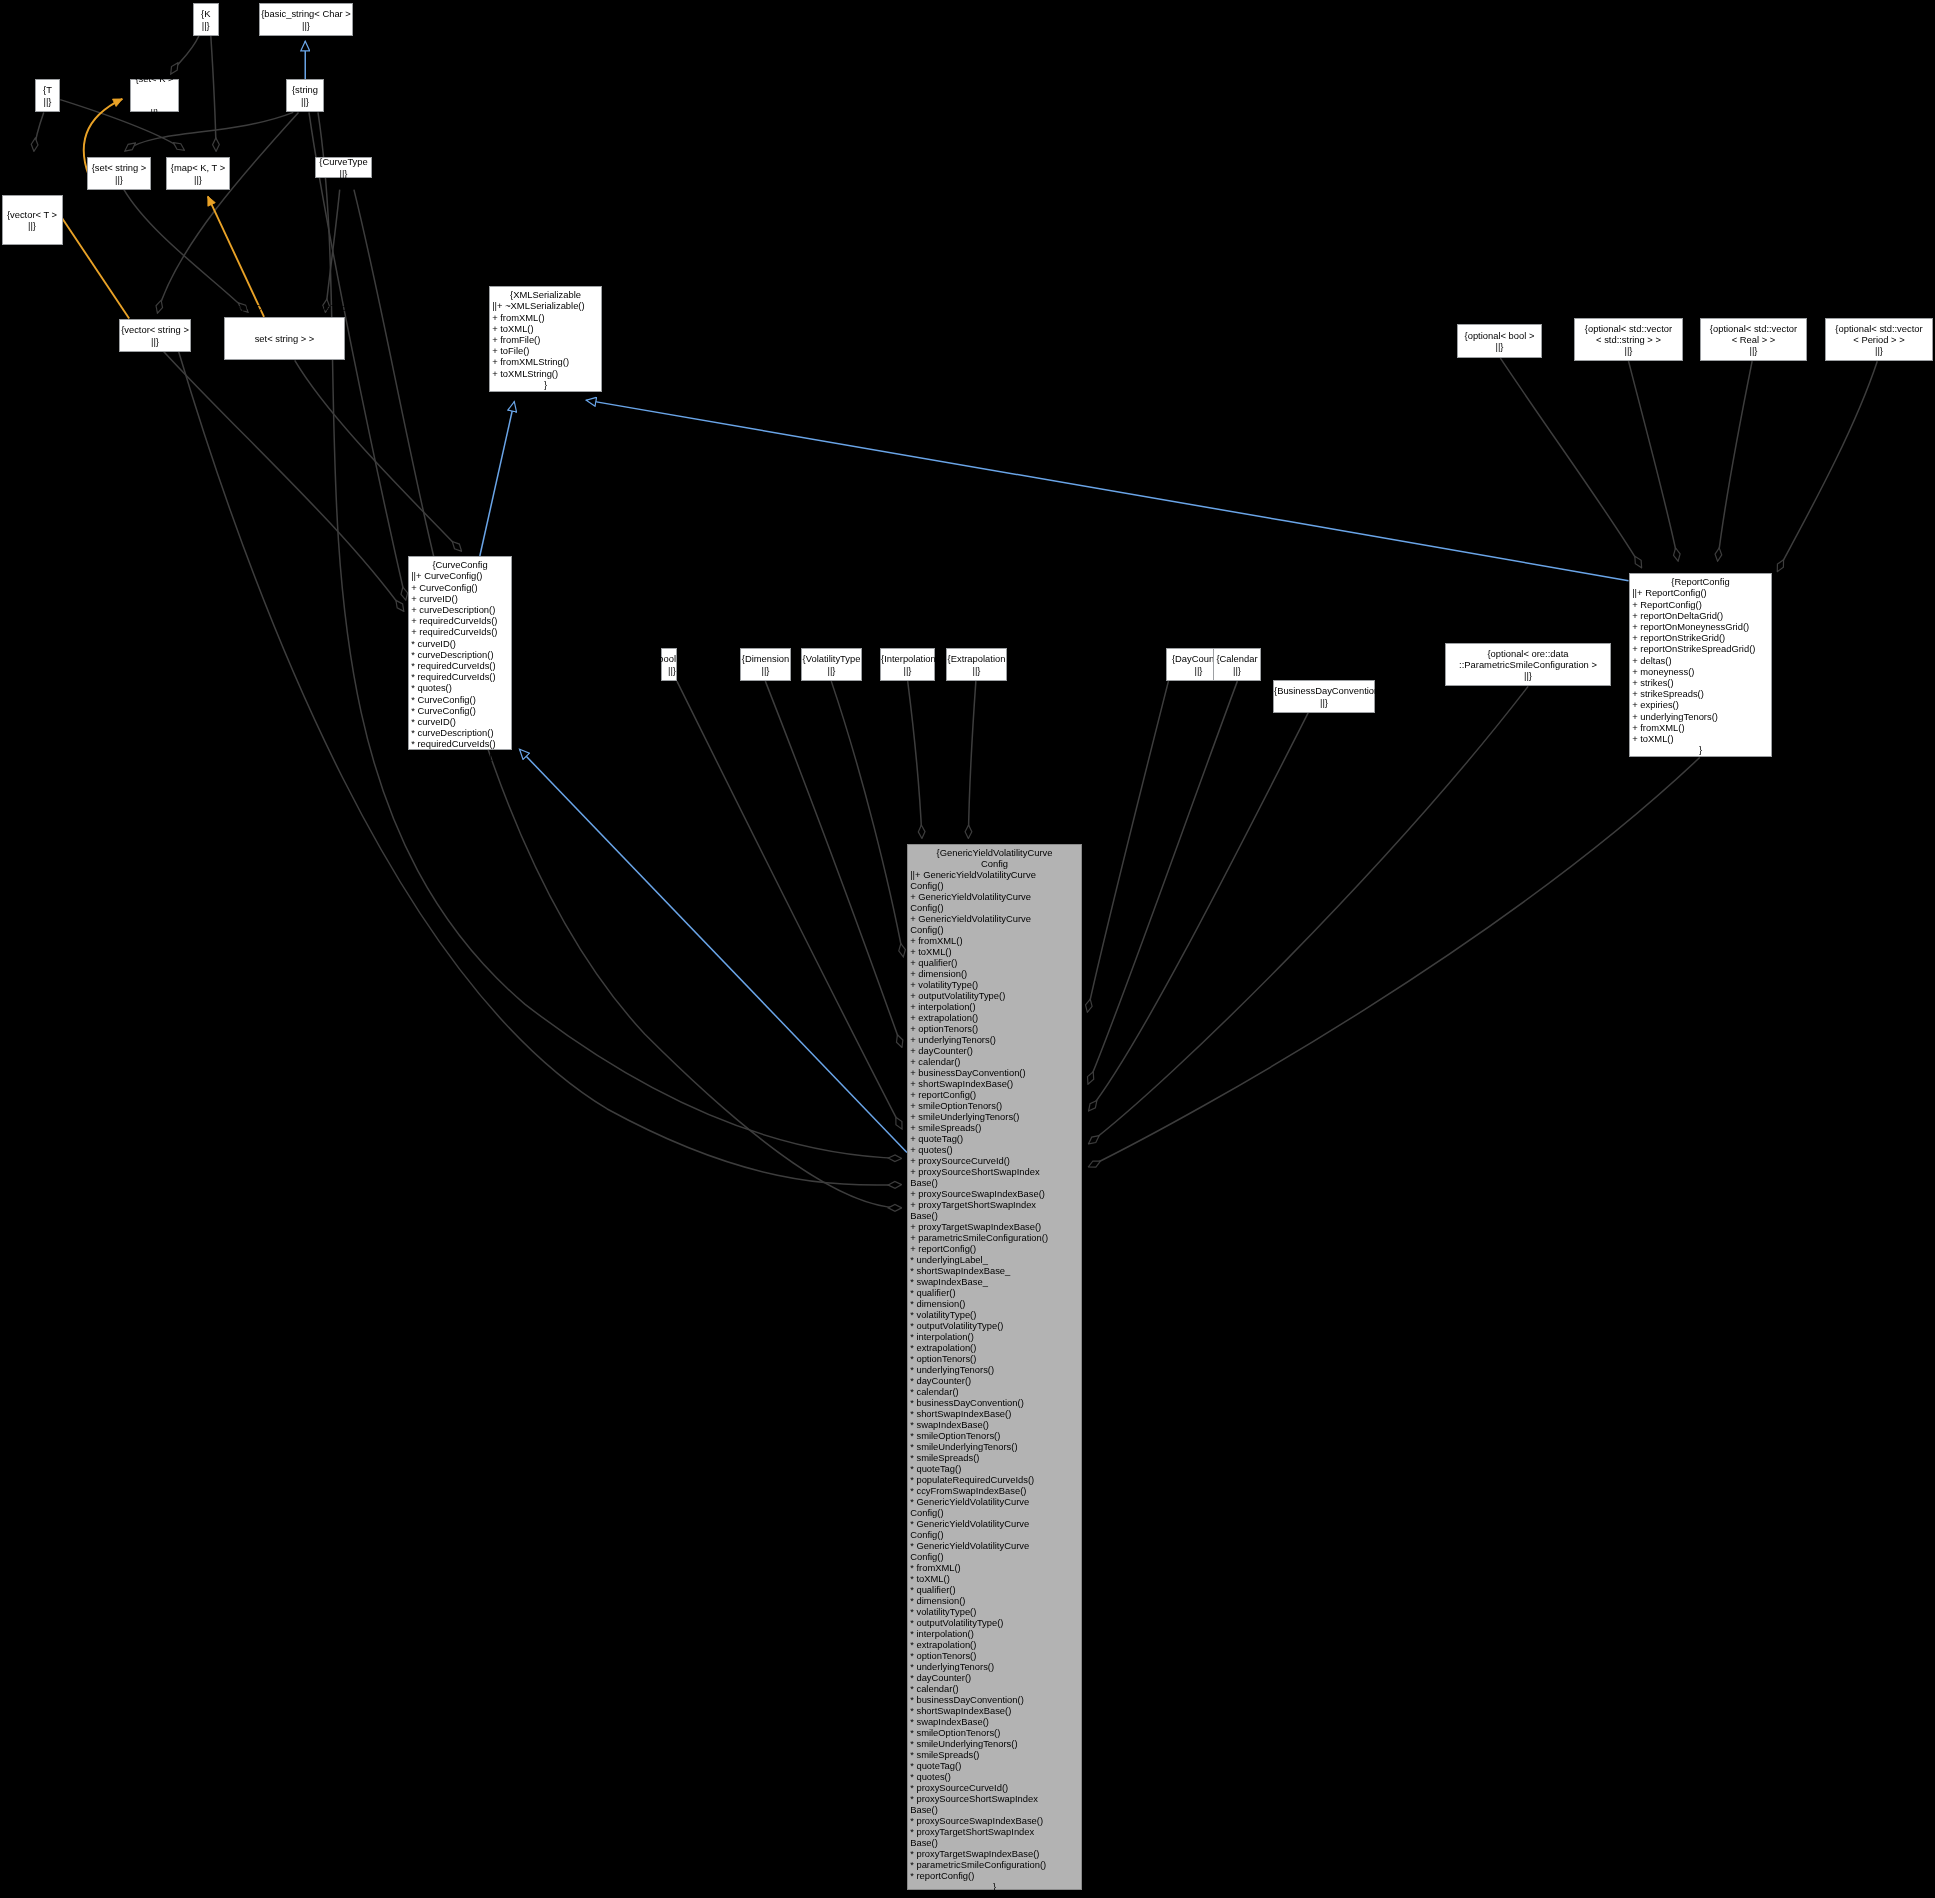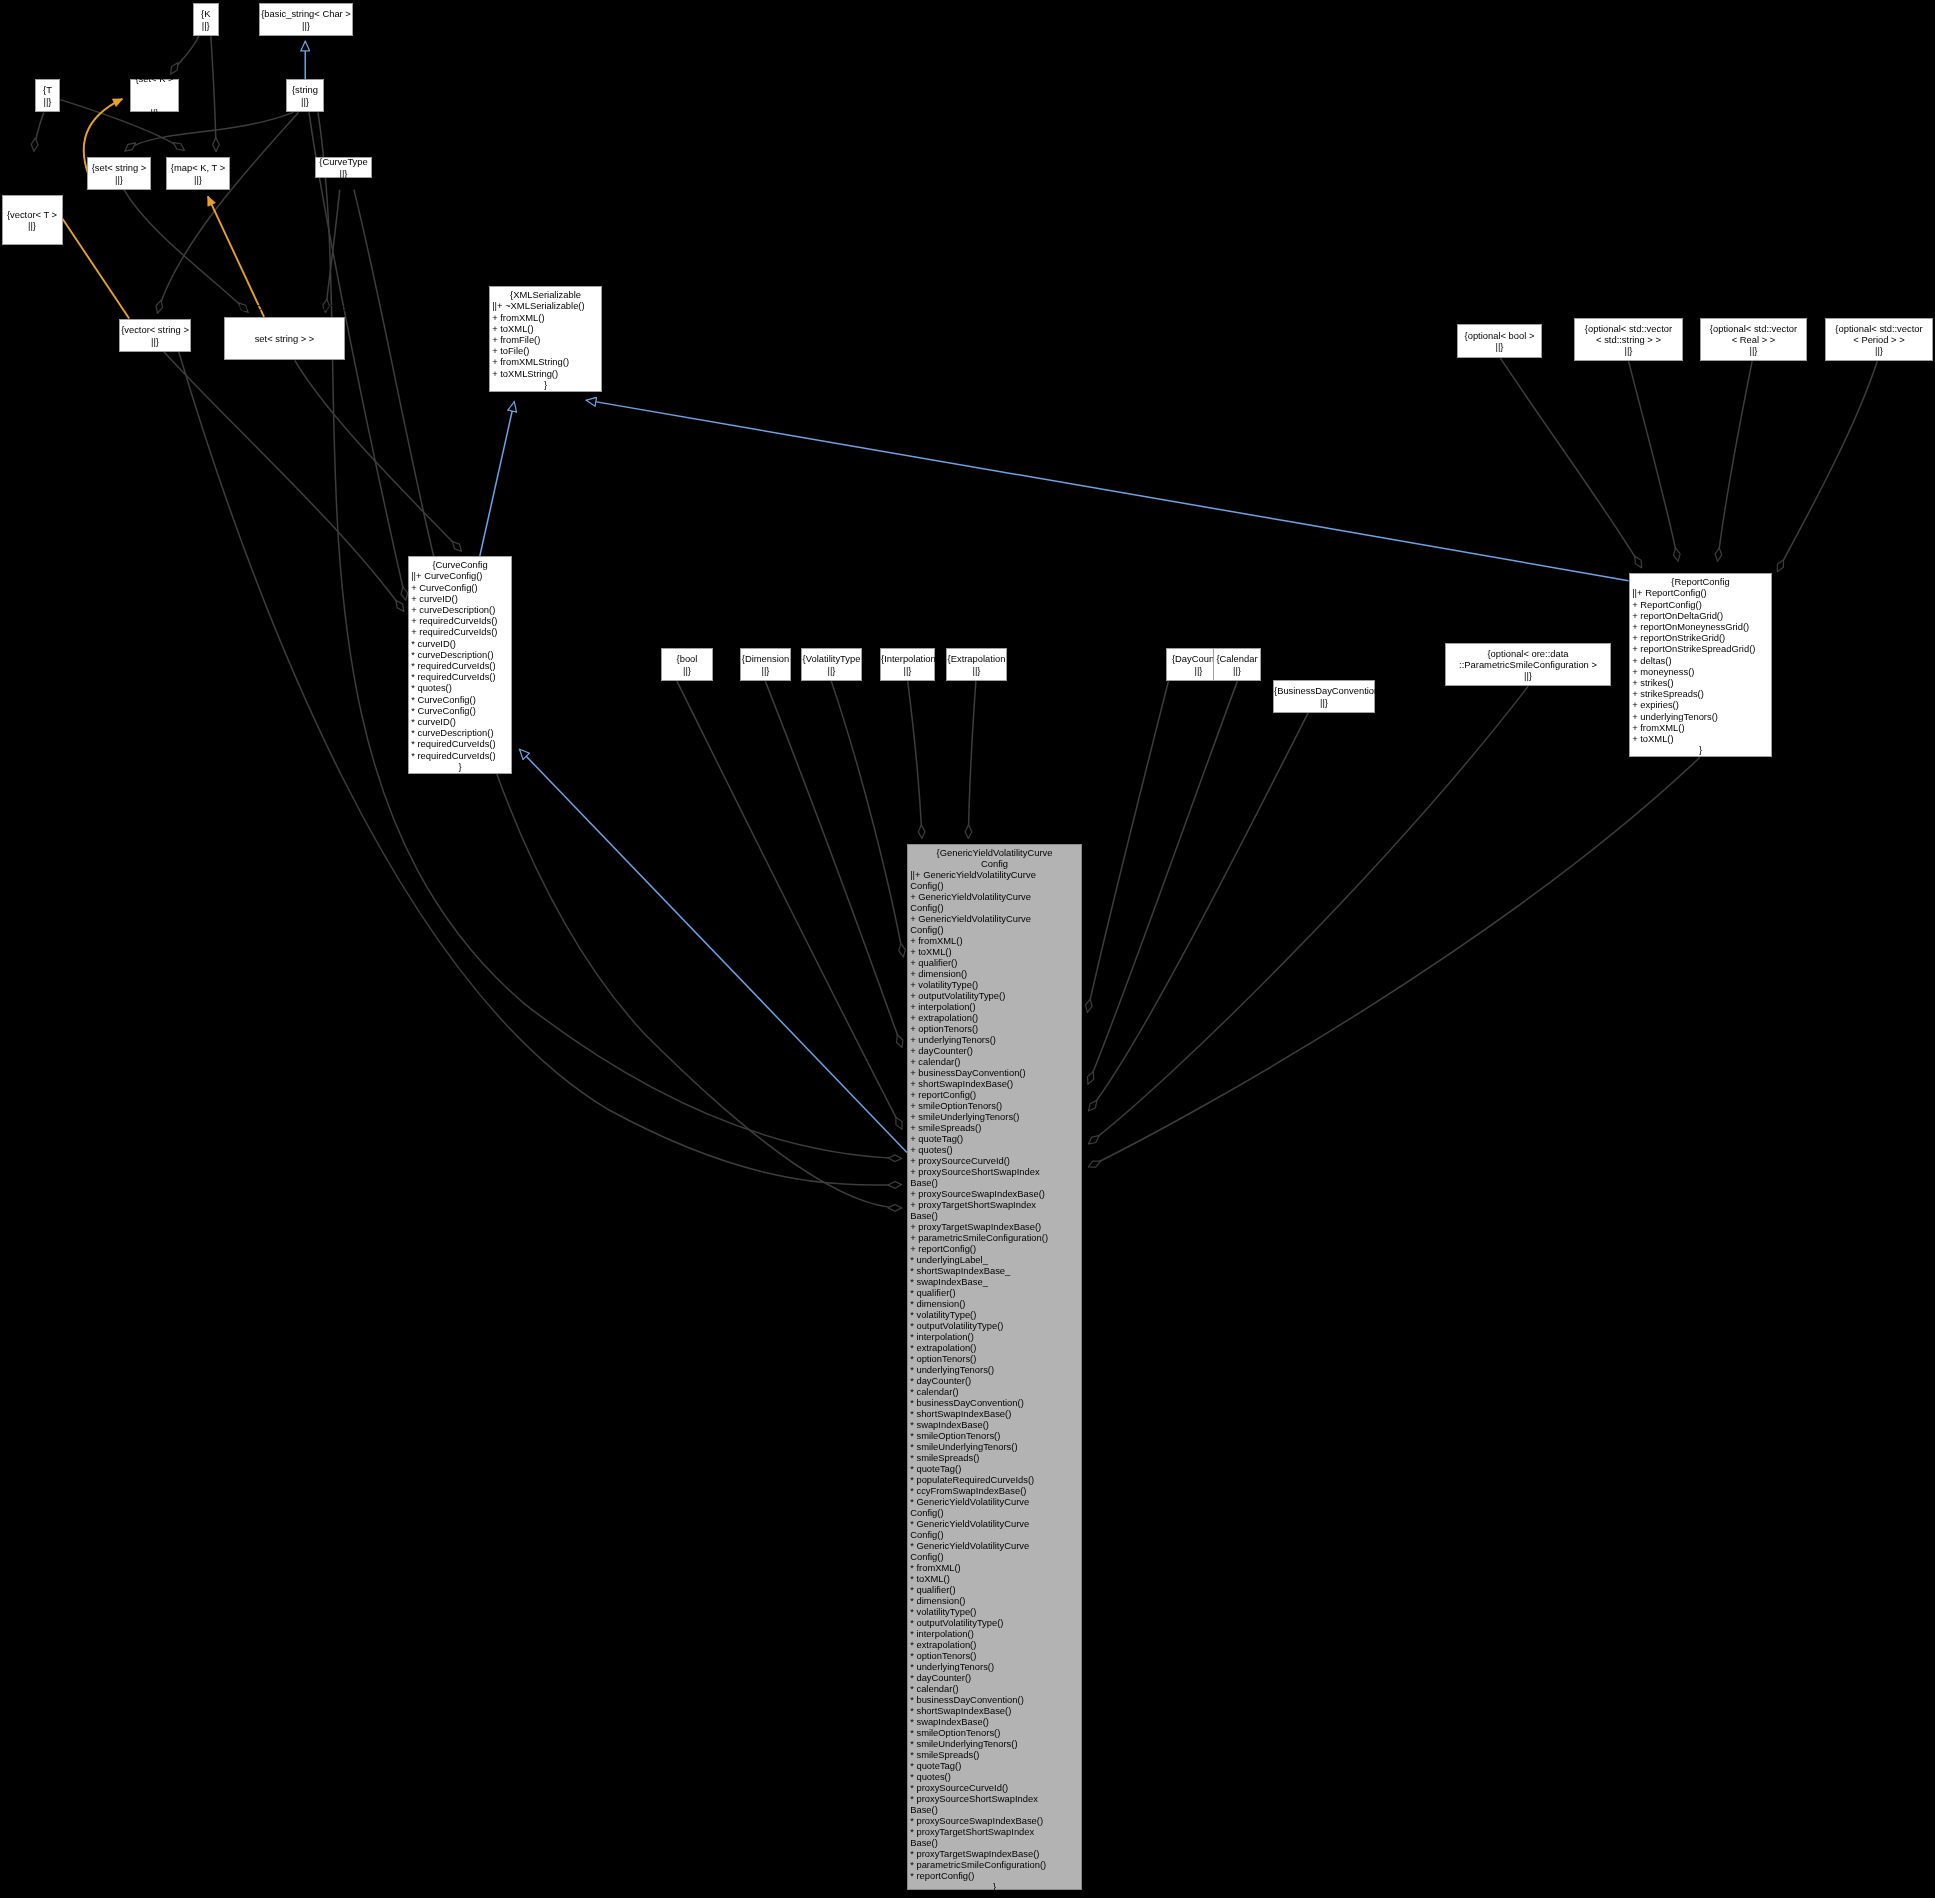--- a/index.html
+++ b/index.html
@@ -31,22 +31,22 @@
   #n-t{left:35px;top:79px;width:25px;height:33px;}
   #n-setk{left:130px;top:79px;width:49px;height:33px;gap:22px;}
   #n-string{left:286px;top:79px;width:38px;height:33px;}
   #n-vect{left:1.5px;top:157px;width:61px;height:50px;margin-top:38px;}
   #n-setstr{left:87px;top:157px;width:64px;height:33px;}
   #n-mapkt{left:166px;top:157px;width:64px;height:33px;}
   #n-curvetype{left:315px;top:157px;width:57px;height:21px;}
   #n-vecstr{left:119px;top:319px;width:72px;height:33px;}
   #n-mapcs{left:224px;top:317px;width:121px;height:43px;gap:20px;}
   #n-xml{left:489px;top:286px;width:113px;height:106px;}
-  #n-cc{left:408px;top:556px;width:104px;height:218px;}
-  #n-bool{left:661px;top:648px;width:52px;height:33px;}
+  #n-cc{left:408px;top:556px;width:104px;height:194px;}
+  #n-bool{left:661px;top:648px;width:16px;height:33px;align-items:flex-end;}
   #n-dim{left:740px;top:648px;width:51px;height:33px;}
   #n-volt{left:801px;top:648px;width:61px;height:33px;}
   #n-interp{left:880px;top:648px;width:55px;height:33px;}
   #n-extrap{left:946px;top:648px;width:61px;height:33px;}
   #n-dc{left:1136px;top:648px;width:65px;height:33px;margin-left:30px;}
   #n-cal{left:1213px;top:648px;width:48px;height:33px;}
   #n-bdc{left:1273px;top:648px;width:102px;height:33px;margin-top:32px;}
   #n-psc{left:1445px;top:643px;width:166px;height:43px;}
   #n-optbool{left:1457px;top:324px;width:85px;height:34px;}
   #n-optvs{left:1574px;top:318px;width:109px;height:43px;}

